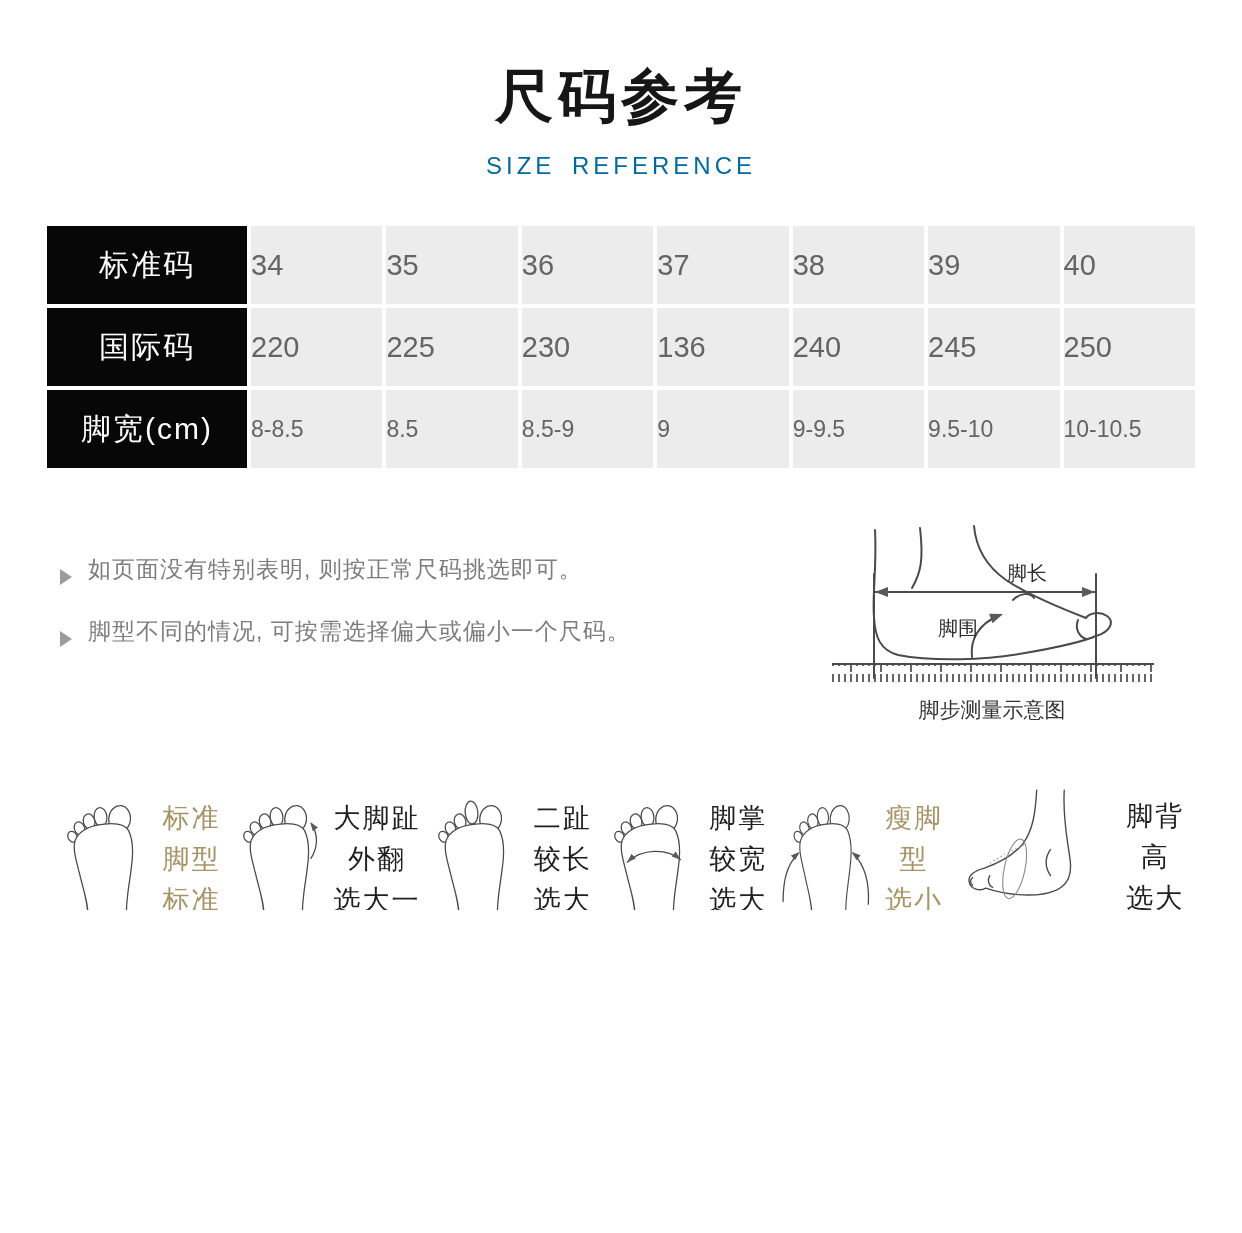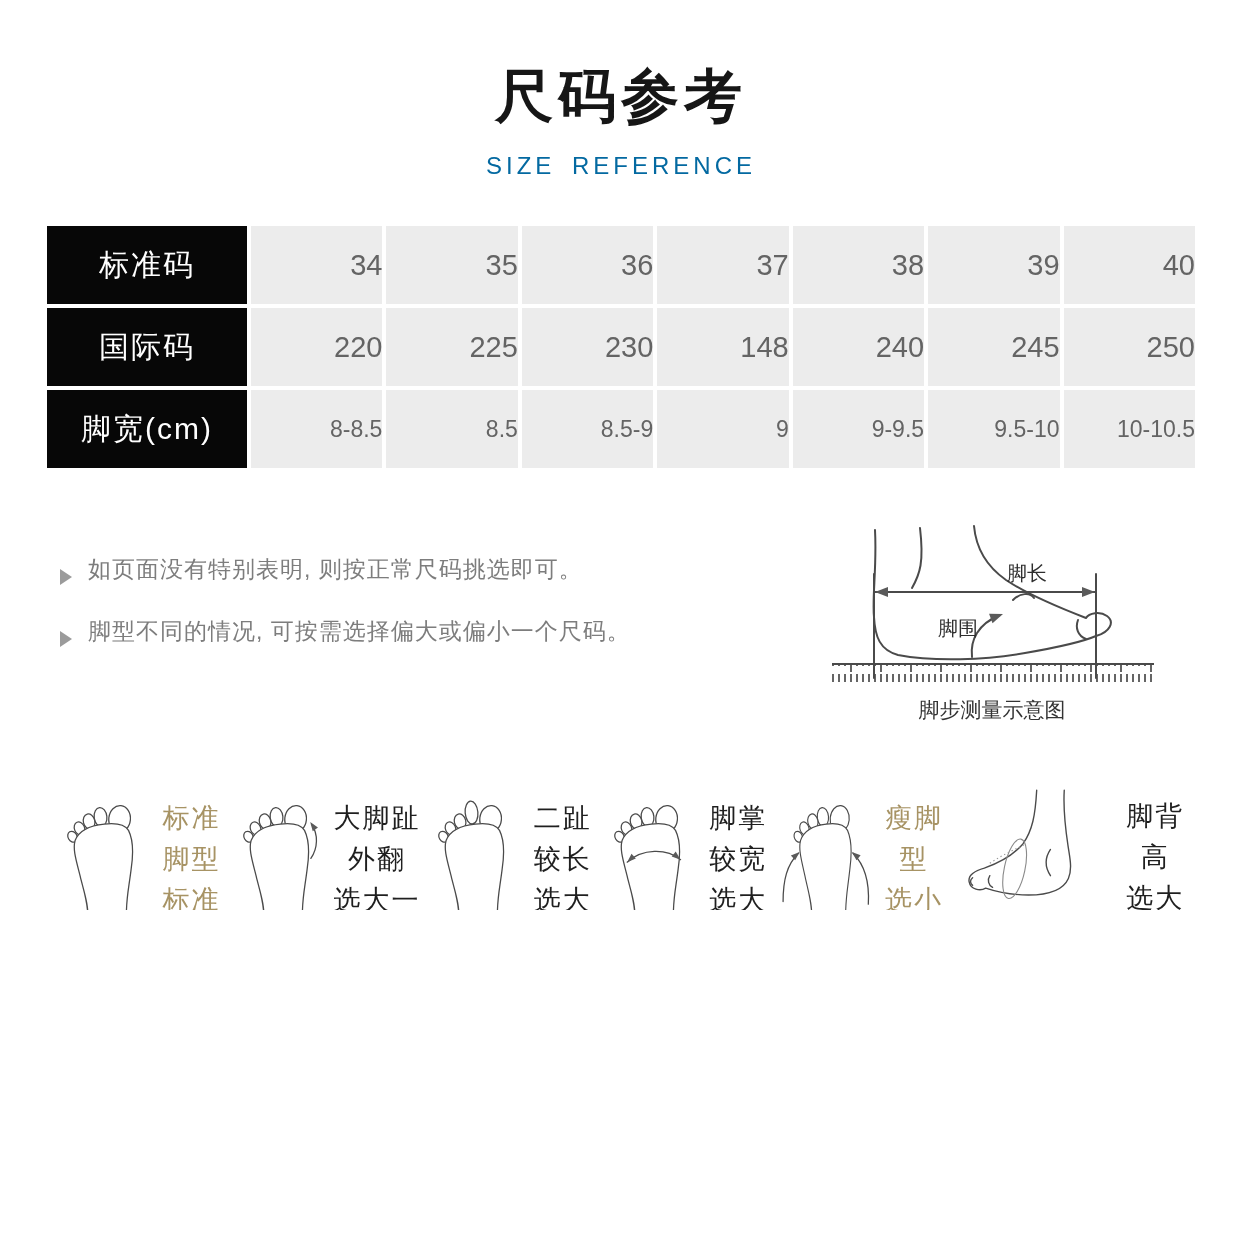--- a/index.html
+++ b/index.html
@@ -19,21 +19,21 @@
   .page{width:1242px;height:910px;margin:0 auto;background:#ffffff;overflow:hidden;}
 
   
   .hdr{text-align:center;padding-top:58px;}
   .hdr h1{font-size:58px;letter-spacing:5px;font-weight:600;color:var(--title-text);}
   .hdr .sub{margin-top:16px;font-size:24px;letter-spacing:4px;word-spacing:6px;color:#0369a1;font-weight:400;}
 
   
   table.size{border-collapse:separate;border-spacing:4px;margin:42px auto 0;width:1156px;table-layout:fixed;}
   table.size th{background:var(--header-bg);color:var(--header-text);width:200px;font-size:30px;font-weight:400;letter-spacing:2px;height:78px;}
-  table.size td{background:var(--cell-bg);color:var(--cell-text);text-align:right;font-size:29px;font-weight:400;height:78px;}
+  table.size td{background:var(--cell-bg);color:var(--cell-text);text-align:left;font-size:29px;font-weight:400;height:78px;}
   table.size tr:nth-child(3) td{font-size:23px;letter-spacing:0;}
 
   
   .mid{display:flex;margin-top:40px;padding:0 42px 0 60px;align-items:flex-start;}
   .notes{list-style:none;flex:1;padding-top:42px;}
   .notes li{display:flex;align-items:flex-end;margin-bottom:31px;color:var(--note-text);font-size:23px;letter-spacing:1px;}
   .tri{flex:none;width:0;height:0;border-left:12px solid #9b9b9b;border-top:8px solid transparent;border-bottom:8px solid transparent;margin:4px 16px 0 0;}
   .measure{width:380px;flex:none;}
   .measure svg{display:block;}
   .measure text{font-family:"Liberation Sans","DejaVu Sans",sans-serif;}
@@ -88,21 +88,21 @@
         <td>37</td>
         <td>38</td>
         <td>39</td>
         <td>40</td>
       </tr>
       <tr>
         <th>国际码</th>
         <td>220</td>
         <td>225</td>
         <td>230</td>
-        <td>148</td>
+        <td>136</td>
         <td>240</td>
         <td>245</td>
         <td>250</td>
       </tr>
       <tr>
         <th>脚宽(cm)</th>
         <td>8-8.5</td>
         <td>8.5</td>
         <td>8.5-9</td>
         <td>9</td>

